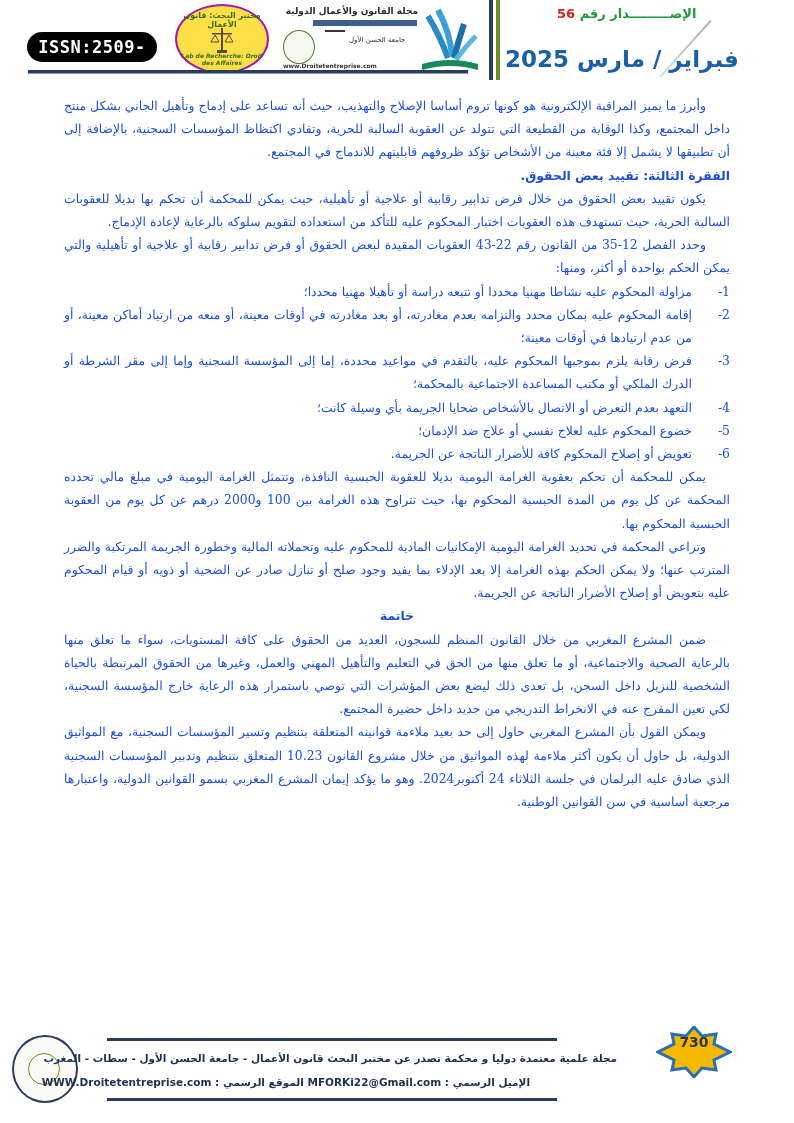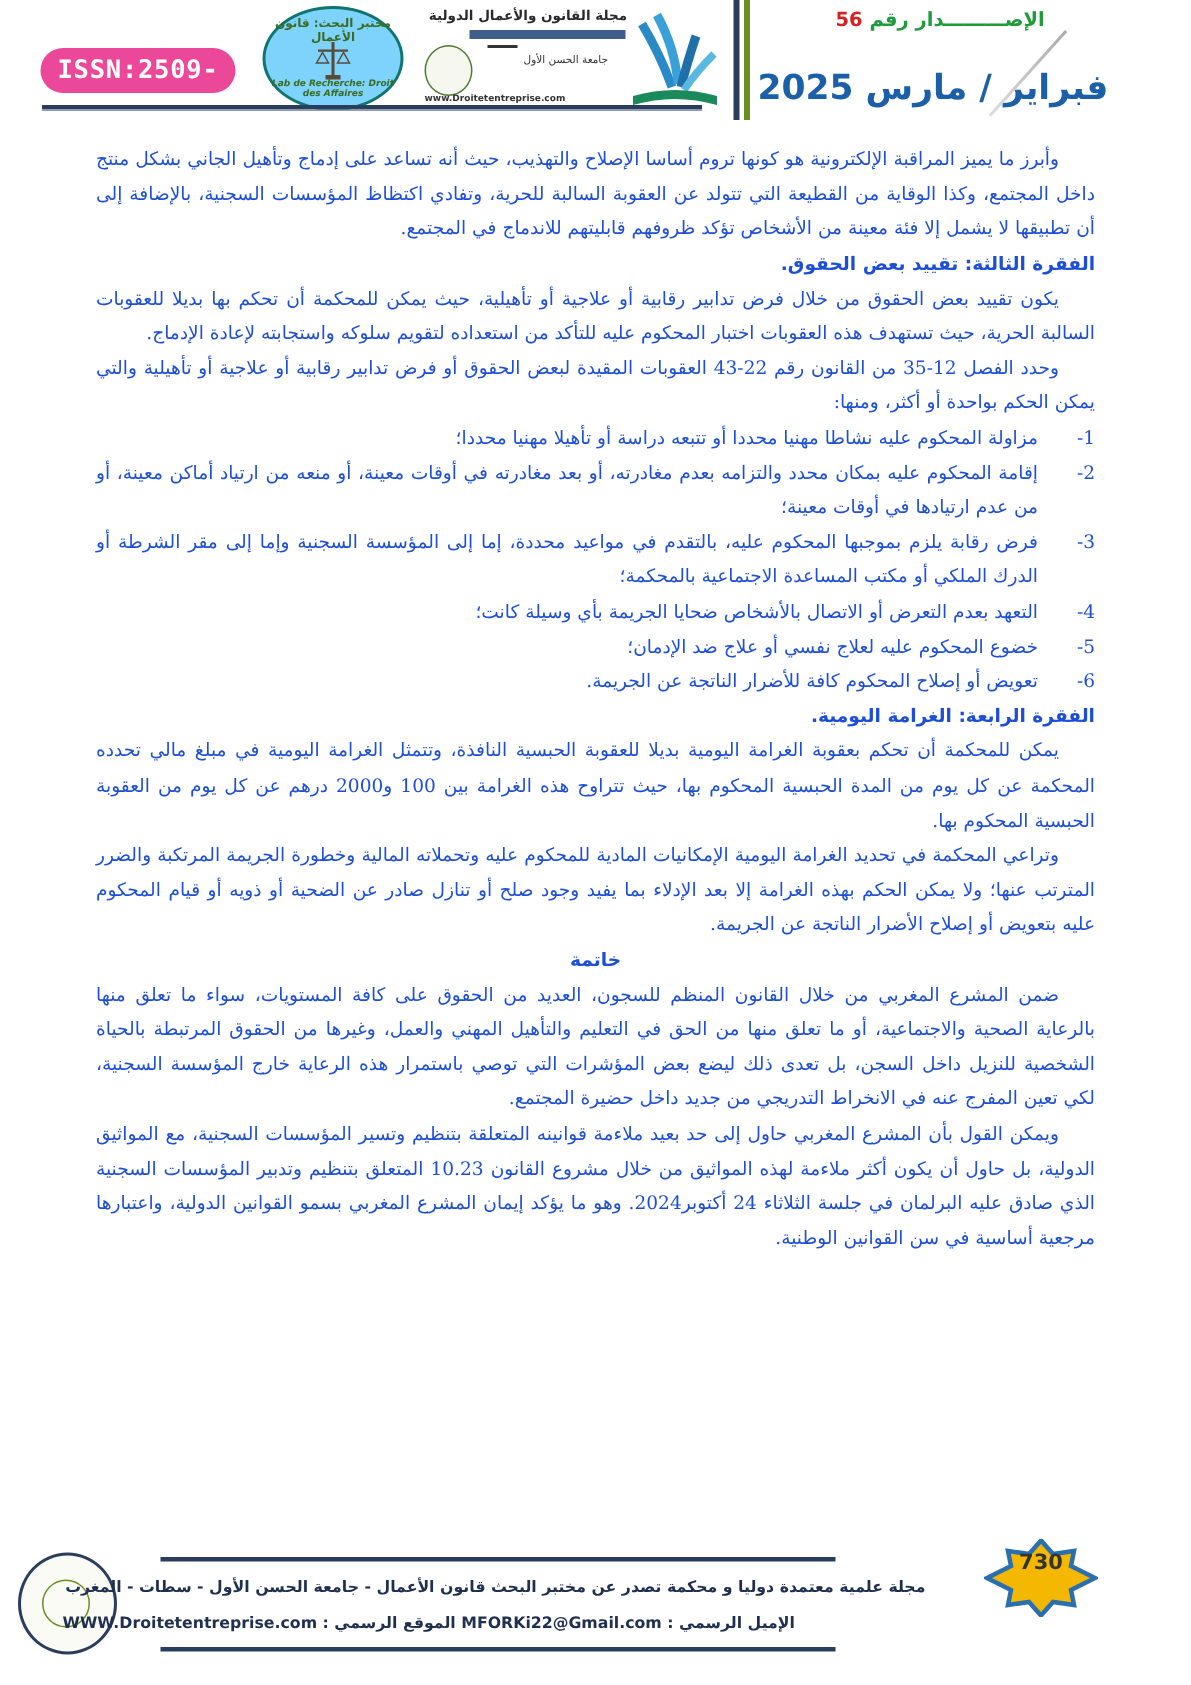--- a/index.html
+++ b/index.html
@@ -1,25 +1,25 @@
 <!DOCTYPE html>
 <html><head>
 <meta charset="utf-8">
 <style>
   html, body { margin: 0; padding: 0; background: #ffffff; }
   body { width: 794px; height: 1123px; position: relative; overflow: hidden; font-family: "DejaVu Sans", sans-serif; color: #111; }
 
   
   .header { position: absolute; left: 0; top: 0; width: 794px; height: 80px; }
-  .issn { position: absolute; left: 27px; top: 32px; width: 130px; height: 30px; border-radius: 15px; background: #ec4899; color: #fff;
+  .issn { position: absolute; left: 27px; top: 32px; width: 130px; height: 30px; border-radius: 15px; background: #000000; color: #fff;
           font-family: "DejaVu Sans Mono", monospace; font-weight: bold; font-size: 17px; line-height: 30px; text-align: center; letter-spacing: 0.5px; }
   .hdr-rule { position: absolute; left: 28px; top: 70px; width: 440px; height: 3px; background: #2b3d5c; }
   .hdr-rule2 { position: absolute; left: 28px; top: 73px; width: 440px; height: 1px; background: #8a9bb8; }
 
-  .lab-logo { position: absolute; left: 175px; top: 4px; width: 90px; height: 66px; border-radius: 50%; border: 2px solid #0f766e; background: #7dd3fc; }
+  .lab-logo { position: absolute; left: 175px; top: 4px; width: 90px; height: 66px; border-radius: 50%; border: 2px solid #a21caf; background: #fde047; }
   .lab-logo .ring-text { position: absolute; left: 0; top: 5px; width: 100%; text-align: center; font-size: 8px; color: #3b6b22; font-weight: bold; }
   .lab-logo .ring-text2 { position: absolute; left: 0; bottom: 6px; width: 100%; text-align: center; font-size: 6px; color: #3b6b22; font-weight: bold; font-style: italic; }
   .scales { position: absolute; left: 32px; top: 20px; width: 26px; height: 28px; }
 
   .journal-box { position: absolute; left: 283px; top: 6px; width: 135px; height: 66px; }
   .journal-title { position: absolute; right: 0; top: 0; font-size: 9px; font-weight: bold; color: #2a2a2a; white-space: nowrap; margin-left: 48px; }
   .journal-band { position: absolute; left: 30px; top: 14px; width: 104px; height: 6px; background: #3e5e8c; }
   .mini-logo { position: absolute; left: 0px; top: 24px; width: 30px; height: 32px; border-radius: 50%; border: 1px solid #4e7a32; background: #f6f8f0; }
   .uni-mark { position: absolute; left: 42px; top: 24px; width: 20px; height: 28px; border-top: 2px solid #333; }
   .uni-text { position: absolute; left: 66px; top: 30px; font-size: 7px; color: #333; white-space: nowrap; }
@@ -101,21 +101,21 @@
   <div class="issue-date">فبراير / مارس 2025</div>
   <div class="diag"></div>
 
   <div class="hdr-rule"></div>
   <div class="hdr-rule2"></div>
 </div>
 
 <div class="content">
   <p class="para">وأبرز ما يميز المراقبة الإلكترونية هو كونها تروم أساسا الإصلاح والتهذيب، حيث أنه تساعد على إدماج وتأهيل الجاني بشكل منتج داخل المجتمع، وكذا الوقاية من القطيعة التي تتولد عن العقوبة السالبة للحرية، وتفادي اكتظاظ المؤسسات السجنية، بالإضافة إلى أن تطبيقها  لا يشمل إلا فئة معينة من الأشخاص تؤكد ظروفهم قابليتهم للاندماج في المجتمع.</p>
   <p class="heading">الفقرة الثالثة: تقييد بعض الحقوق.</p>
-  <p class="para">يكون تقييد بعض الحقوق من خلال فرض تدابير  رقابية أو علاجية أو تأهيلية، حيث يمكن للمحكمة أن تحكم بها بديلا للعقوبات السالبة الحرية، حيث تستهدف هذه العقوبات اختبار المحكوم عليه للتأكد من استعداده لتقويم سلوكه واستجابته لإعادة الإدماج.</p>
+  <p class="para">يكون تقييد بعض الحقوق من خلال فرض تدابير  رقابية أو علاجية أو تأهيلية، حيث يمكن للمحكمة أن تحكم بها بديلا للعقوبات السالبة الحرية، حيث تستهدف هذه العقوبات اختبار المحكوم عليه للتأكد من استعداده لتقويم سلوكه بالرعاية لإعادة الإدماج.</p>
   <p class="para">وحدد الفصل 12-35 من القانون رقم 22-43 العقوبات المقيدة لبعض الحقوق أو فرض تدابير رقابية أو علاجية أو تأهيلية والتي يمكن الحكم بواحدة أو أكثر، ومنها:</p>
 
   <div class="list-item">
     <span class="num">-1</span>
     <span class="txt">مزاولة المحكوم عليه نشاطا مهنيا محددا أو تتبعه دراسة أو تأهيلا مهنيا محددا؛</span>
   </div>
   <div class="list-item">
     <span class="num">-2</span>
     <span class="txt">إقامة المحكوم عليه بمكان محدد والتزامه بعدم مغادرته، أو بعد مغادرته في أوقات معينة، أو منعه من ارتياد أماكن معينة، أو من عدم ارتيادها في أوقات معينة؛</span>
   </div>
@@ -129,21 +129,20 @@
   </div>
   <div class="list-item">
     <span class="num">-5</span>
     <span class="txt">خضوع المحكوم عليه لعلاج نفسي أو علاج ضد الإدمان؛</span>
   </div>
   <div class="list-item">
     <span class="num">-6</span>
     <span class="txt">تعويض أو إصلاح المحكوم كافة للأضرار الناتجة عن الجريمة.</span>
   </div>
 
-  <p class="heading">الفقرة الرابعة: الغرامة اليومية.</p>
   <p class="para">يمكن للمحكمة أن تحكم بعقوبة الغرامة اليومية بديلا للعقوبة الحبسية النافذة، وتتمثل الغرامة اليومية في مبلغ مالي تحدده المحكمة عن كل يوم من المدة الحبسية المحكوم بها، حيث تتراوح هذه الغرامة بين 100 و2000 درهم عن كل يوم من العقوبة الحبسية المحكوم بها.</p>
   <p class="para">وتراعي المحكمة في تحديد الغرامة اليومية الإمكانيات المادية للمحكوم عليه وتحملاته المالية وخطورة الجريمة المرتكبة والضرر المترتب عنها؛ ولا يمكن الحكم بهذه الغرامة إلا بعد الإدلاء بما يفيد وجود صلح أو تنازل صادر عن الضحية أو ذويه أو قيام المحكوم عليه بتعويض أو إصلاح الأضرار الناتجة عن الجريمة.</p>
 
   <p class="center-heading">خاتمة</p>
   <p class="para">ضمن المشرع المغربي من خلال القانون المنظم للسجون، العديد من الحقوق على كافة المستويات، سواء ما تعلق منها بالرعاية الصحية والاجتماعية، أو ما تعلق منها من الحق في التعليم والتأهيل المهني والعمل، وغيرها من الحقوق المرتبطة بالحياة الشخصية للنزيل داخل السجن، بل تعدى ذلك ليضع بعض المؤشرات التي توصي باستمرار هذه الرعاية خارج المؤسسة السجنية، لكي تعين المفرج عنه في الانخراط التدريجي من جديد داخل حضيرة المجتمع.</p>
   <p class="para">ويمكن القول بأن المشرع المغربي حاول إلى حد بعيد ملاءمة قوانينه المتعلقة بتنظيم وتسير المؤسسات السجنية، مع المواثيق الدولية، بل حاول أن يكون أكثر ملاءمة لهذه المواثيق من خلال مشروع القانون 10.23 المتعلق بتنظيم وتدبير المؤسسات السجنية الذي صادق عليه البرلمان في جلسة الثلاثاء 24 أكتوبر2024. وهو ما يؤكد إيمان المشرع المغربي بسمو القوانين الدولية، واعتبارها مرجعية أساسية في سن القوانين الوطنية.</p>
 </div>
 
 <div class="foot-seal">
   <div class="inner"></div>

